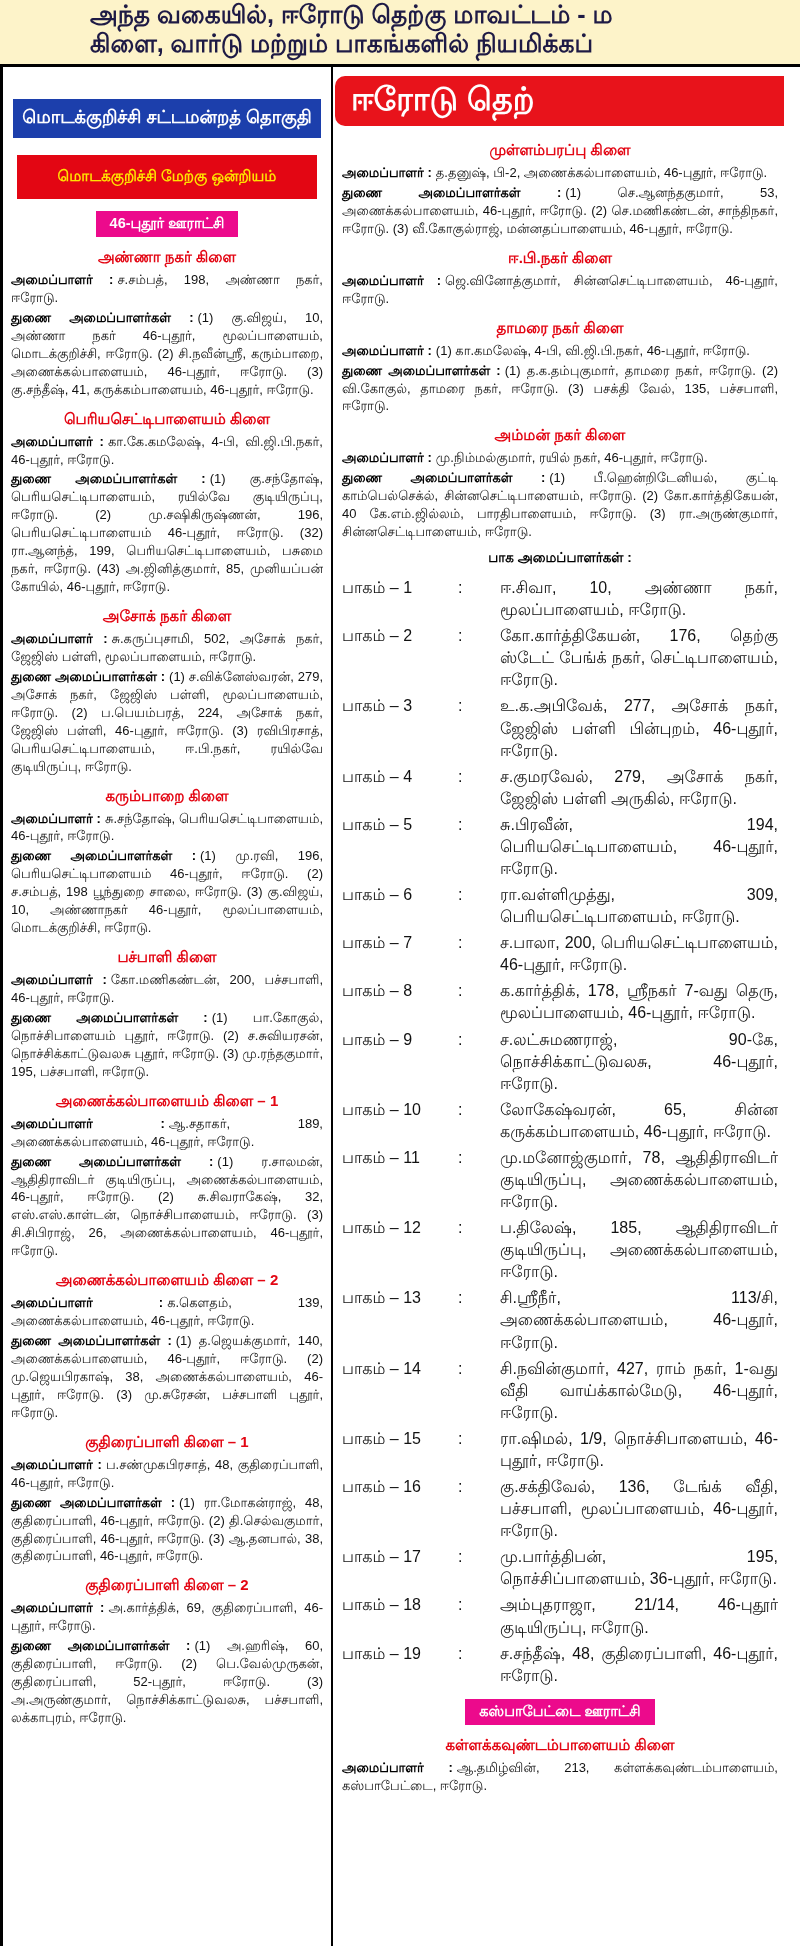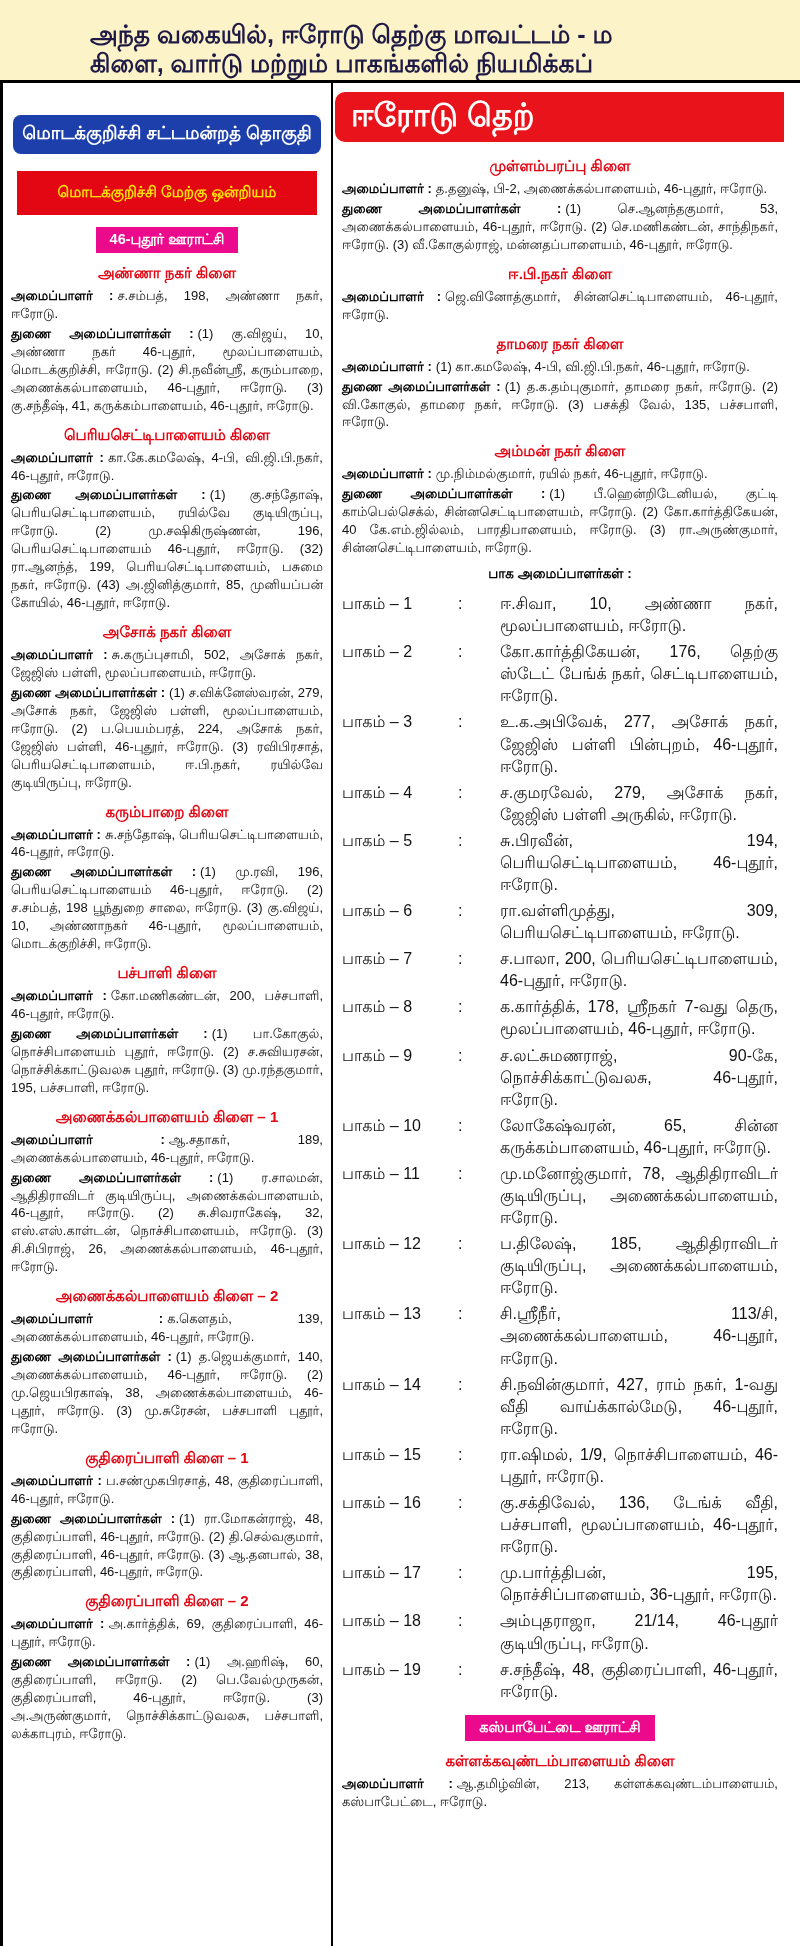--- a/index.html
+++ b/index.html
@@ -4,21 +4,21 @@
 <style>
   * { box-sizing: border-box; margin: 0; padding: 0; }
   html, body { background: #ffffff; }
   body {
     width: 800px; min-height: 1946px; margin: 0 auto;
     font-family: "Liberation Sans", sans-serif;
     color: #111111; overflow-x: hidden; position: relative;
   }
   
   .banner {
-    background: #fdf3c9; height: 80px; padding: 20px 0 0 90px; overflow: hidden;
+    background: #fdf3c9; height: 64px; padding: 0 0 0 90px; overflow: hidden;
   }
   .banner-line {
     font-weight: bold; font-size: 25px; line-height: 29px;
     color: #1e1a45; white-space: nowrap;
   }
   
   .sheet {
     display: flex; align-items: stretch;
     border-top: 3px solid #000; border-left: 3px solid #000;
     min-height: 1882px; background: #ffffff;
@@ -33,21 +33,21 @@
 
   .masthead {
     background: #e8131b; color: #ffffff; font-weight: bold;
     font-size: 32px; line-height: 40px; padding: 3px 4px 7px 16px;
     margin: 9px 0 4px 2px; border-radius: 10px 0 0 10px;
     white-space: nowrap; overflow: hidden;
   }
   .title-blue {
     background: #1c3fac; color: #ffffff; font-weight: bold;
     font-size: 18px; text-align: center; padding: 8px 4px;
-    border-radius: 8px; margin: 28px 2px 0 2px;
+    border-radius: 0; margin: 28px 2px 0 2px;
   }
   .title-red {
     background: #e30613; color: #ffe300; font-weight: bold;
     font-size: 15px; text-align: center; padding: 12px 2px;
     margin: 17px 6px 0 6px;
   }
   .title-magenta {
     background: #ec0a8c; color: #ffffff; font-weight: bold;
     font-size: 14.5px; text-align: center; padding: 4px 14px;
     margin: 12px auto 4px auto; display: table;
@@ -122,21 +122,21 @@
           <p class="para"><b>துணை அமைப்பாளர்கள் :</b><span>(1) த.ஜெயக்குமார், 140, அணைக்கல்பாளையம், 46-புதூர், ஈரோடு. (2) மு.ஜெயபிரகாஷ், 38, அணைக்கல்பாளையம், 46-புதூர், ஈரோடு. (3) மு.சுரேசன், பச்சபாளி புதூர், ஈரோடு.</span></p>
         </div>
         <div class="section">
           <div class="sec-head">குதிரைப்பாளி கிளை – 1</div>
           <p class="para"><b>அமைப்பாளர் :</b><span>ப.சண்முகபிரசாத், 48, குதிரைப்பாளி, 46-புதூர், ஈரோடு.</span></p>
           <p class="para"><b>துணை அமைப்பாளர்கள் :</b><span>(1) ரா.மோகன்ராஜ், 48, குதிரைப்பாளி, 46-புதூர், ஈரோடு. (2) தி.செல்வகுமார், குதிரைப்பாளி, 46-புதூர், ஈரோடு. (3) ஆ.தனபால், 38, குதிரைப்பாளி, 46-புதூர், ஈரோடு.</span></p>
         </div>
         <div class="section">
           <div class="sec-head">குதிரைப்பாளி கிளை – 2</div>
           <p class="para"><b>அமைப்பாளர் :</b><span>அ.கார்த்திக், 69, குதிரைப்பாளி, 46-புதூர், ஈரோடு.</span></p>
-          <p class="para"><b>துணை அமைப்பாளர்கள் :</b><span>(1) அ.ஹரிஷ், 60, குதிரைப்பாளி, ஈரோடு. (2) பெ.வேல்முருகன், குதிரைப்பாளி, 46-புதூர், ஈரோடு. (3) அ.அருண்குமார், நொச்சிக்காட்டுவலசு, பச்சபாளி, லக்காபுரம், ஈரோடு.</span></p>
+          <p class="para"><b>துணை அமைப்பாளர்கள் :</b><span>(1) அ.ஹரிஷ், 60, குதிரைப்பாளி, ஈரோடு. (2) பெ.வேல்முருகன், குதிரைப்பாளி, 52-புதூர், ஈரோடு. (3) அ.அருண்குமார், நொச்சிக்காட்டுவலசு, பச்சபாளி, லக்காபுரம், ஈரோடு.</span></p>
         </div>
       </div>
   </div>
 
   <div class="col-right">
     <div class="masthead">ஈரோடு தெற்</div>
     <div class="right-body">
       <div id="right-sections">
           <div class="section">
             <div class="sec-head">முள்ளம்பரப்பு கிளை</div>

